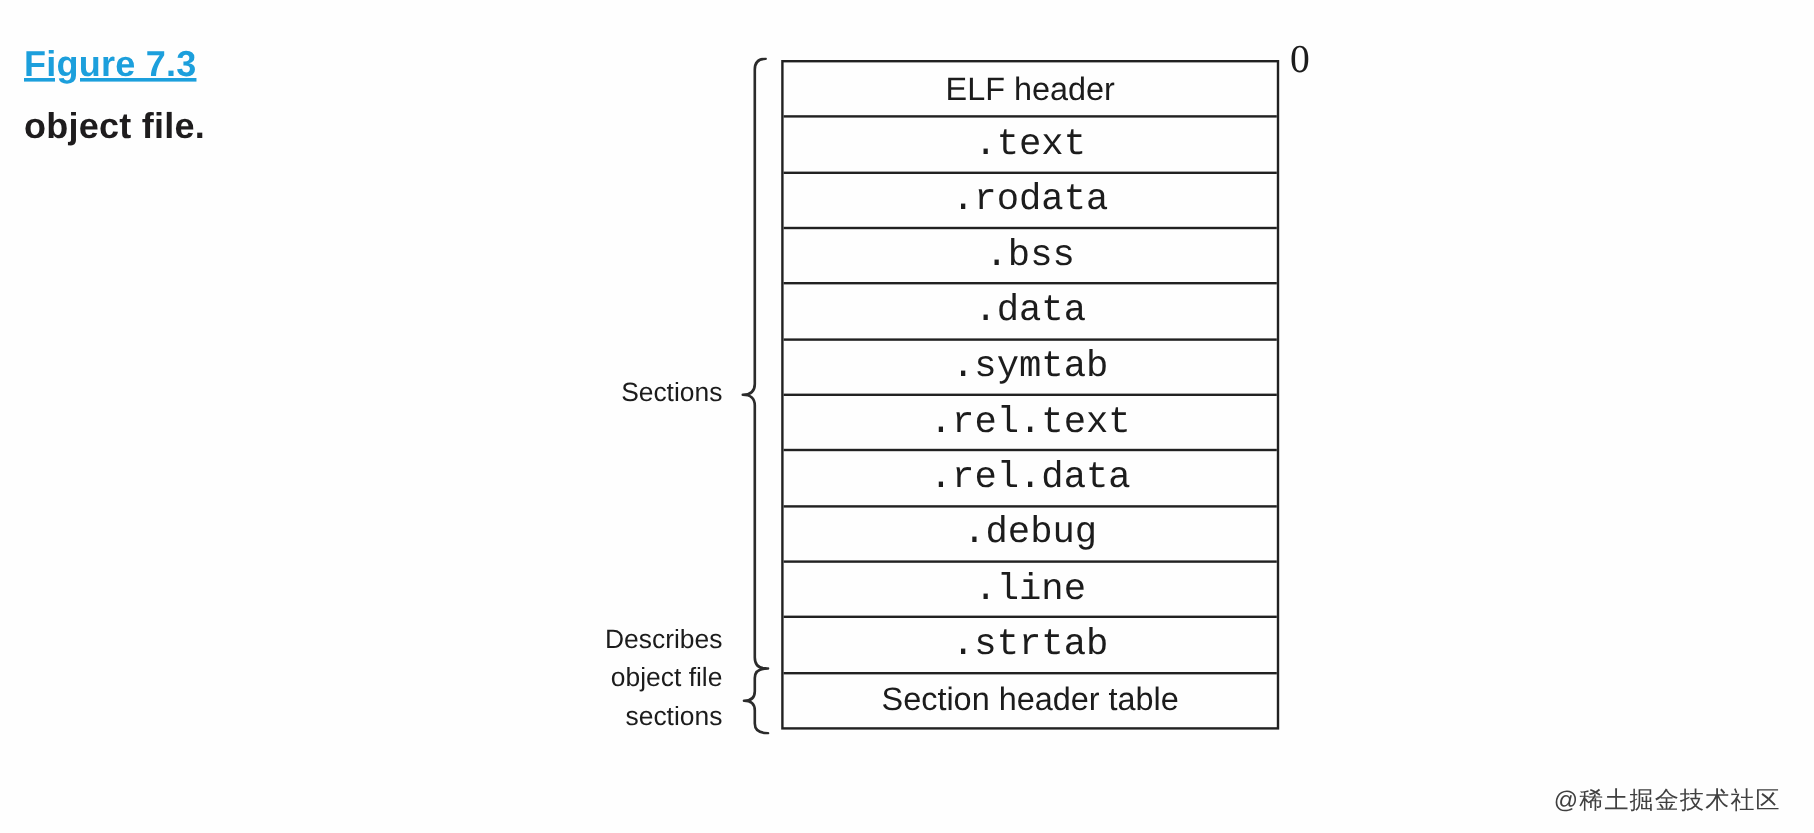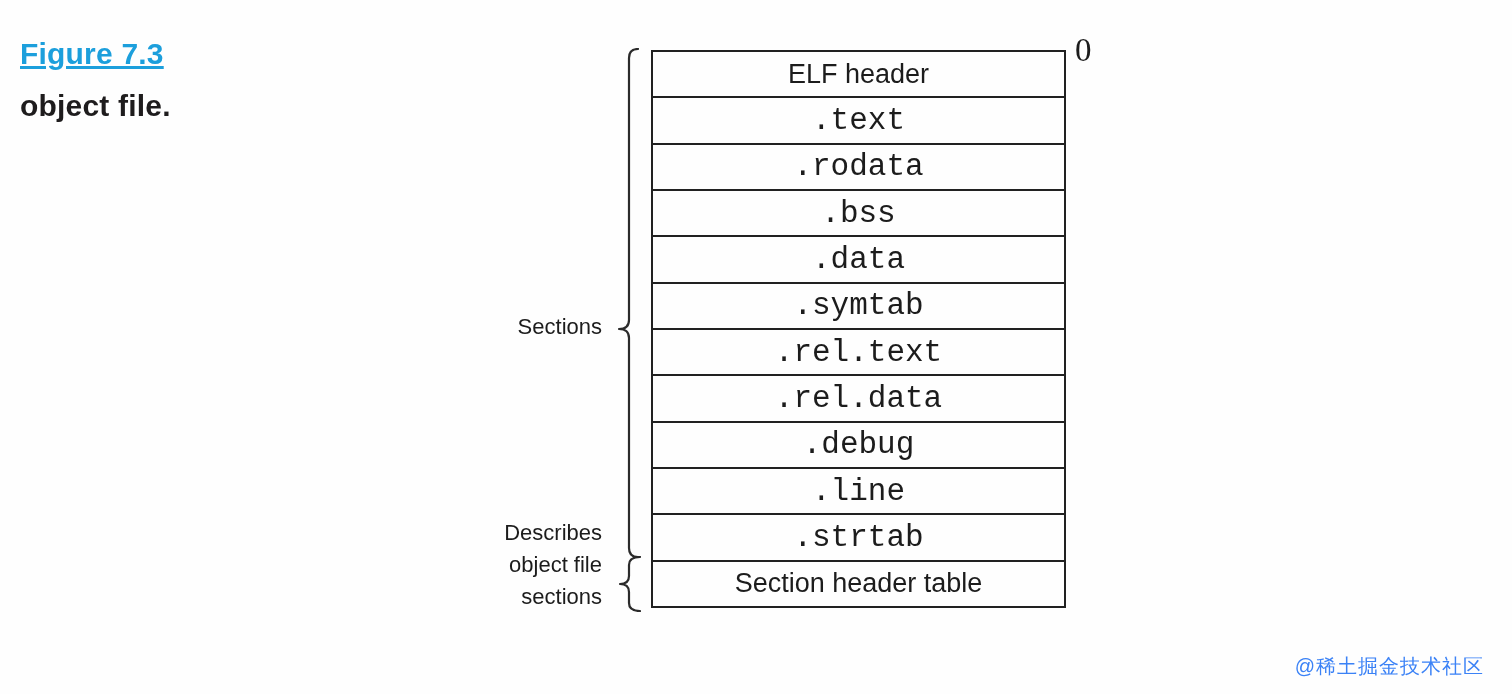--- a/index.html
+++ b/index.html
@@ -89,21 +89,21 @@
     top: 517px;
     line-height: 32px;
   }
 
   
   .watermark {
     position: absolute;
     right: 28px;
     bottom: 14px;
     font-size: 20px;
-    color: #3b82f6;
+    color: #404040;
     letter-spacing: 1px;
   }
 </style>
 </head>
 <body>
 
 <div class="stage">
 
   <div class="caption">
     <div class="cap-label" style="color: rgb(28, 159, 220);">Figure 7.3</div>

